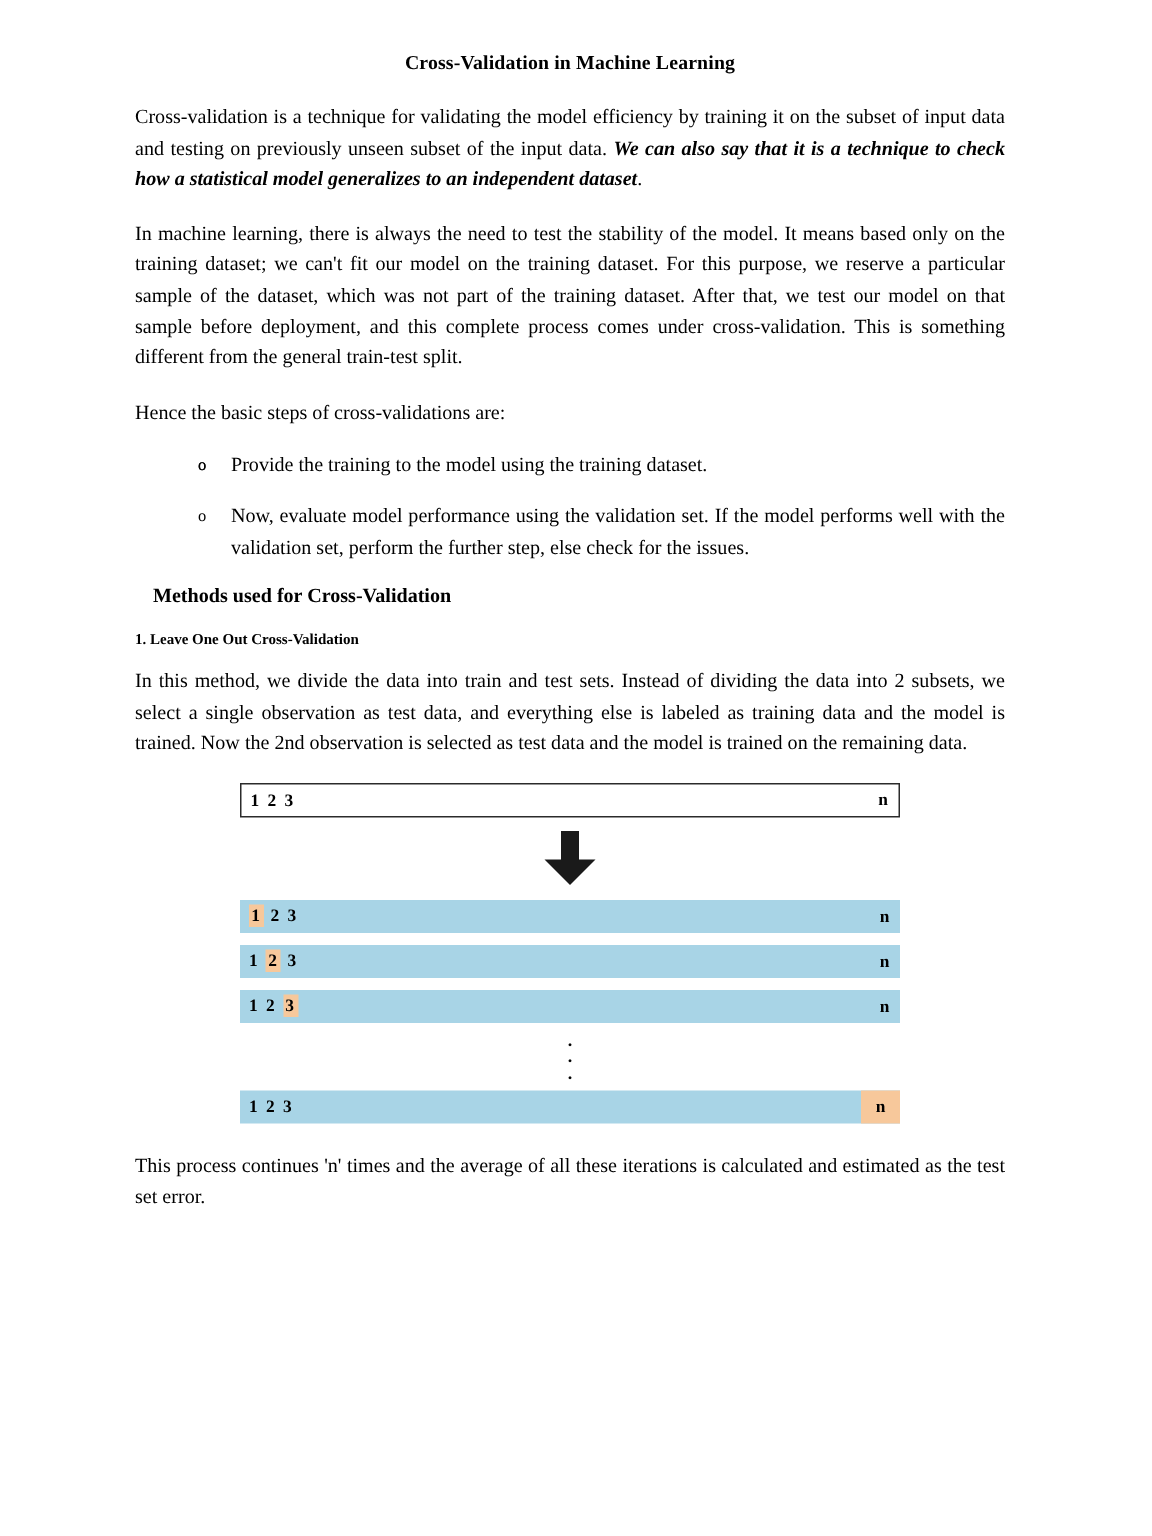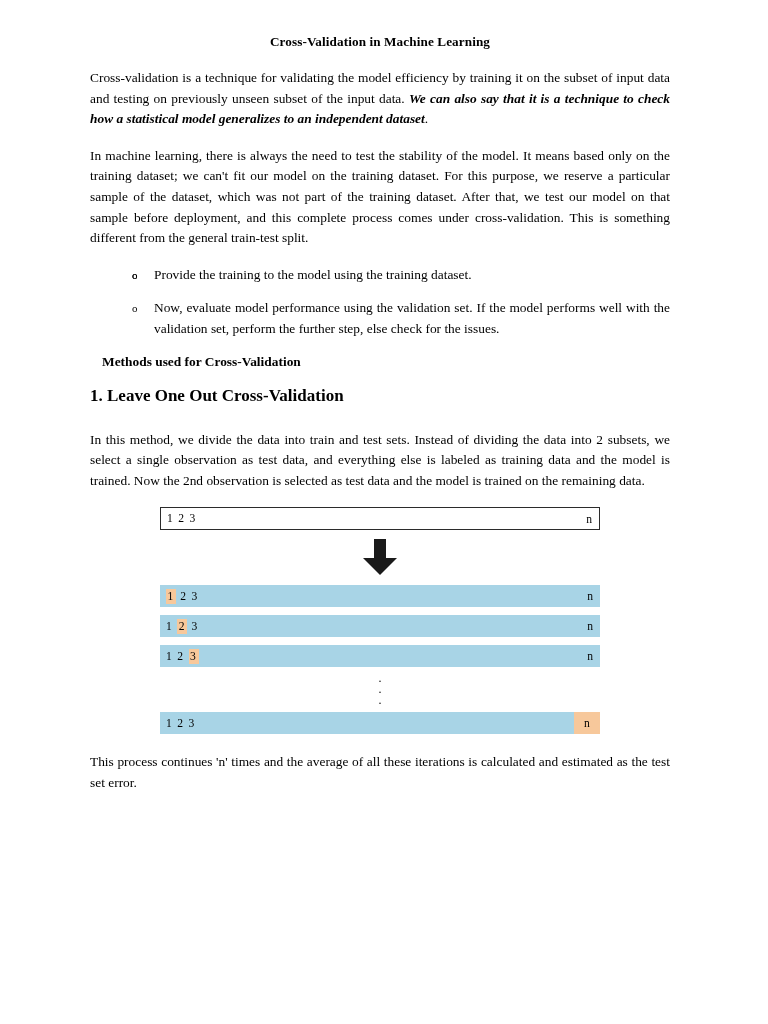--- a/index.html
+++ b/index.html
@@ -60,27 +60,28 @@
     top: 0;
     font-size: 11px;
     line-height: 20.6px;
   }
   h2.section {
     font-size: 13.4px;
     font-weight: bold;
     margin: 0 0 16px 12px;
   }
   h3.subsection {
-    font-size: 17px;
-    font-weight: bold;
-    margin: 0 0 24px 0;
+    font-size: 10px;
+    font-weight: bold;
+    margin: 0 0 12px 0;
   }
   
   .figure {
     margin: 14px 0 18px 0;
+    font-weight: bold;
   }
   .fig-row {
     position: relative;
     width: 440px;
     margin: 0 auto;
   }
   .bar {
     position: relative;
     height: 22px;
     box-sizing: border-box;
@@ -173,20 +174,21 @@
 <body>
 
 <div class="page">
 
   <div class="doc-title">Cross-Validation in Machine Learning</div>
 
   <p class="body-text"><span>Cross-validation is a technique for validating the model efficiency by training it on the subset of input data and testing on previously unseen subset of the input data. </span><span class="bold-italic">We can also say that it is a technique to check how a statistical model generalizes to an independent dataset</span><span>.</span></p>
 
   <p class="body-text">In machine learning, there is always the need to test the stability of the model. It means based only on the training dataset; we can't fit our model on the training dataset. For this purpose, we reserve a particular sample of the dataset, which was not part of the training dataset. After that, we test our model on that sample before deployment, and this complete process comes under cross-validation. This is something different from the general train-test split.</p>
 
+  <p class="body-text tight">Hence the basic steps of cross-validations are:</p>
 
   <ul class="steps">
     <li>
       <span class="marker">o</span>
     </li>
     <li>
       <span class="marker">o</span>
       <span>Provide the training to the model using the training dataset.</span>
     </li>
     <li>

